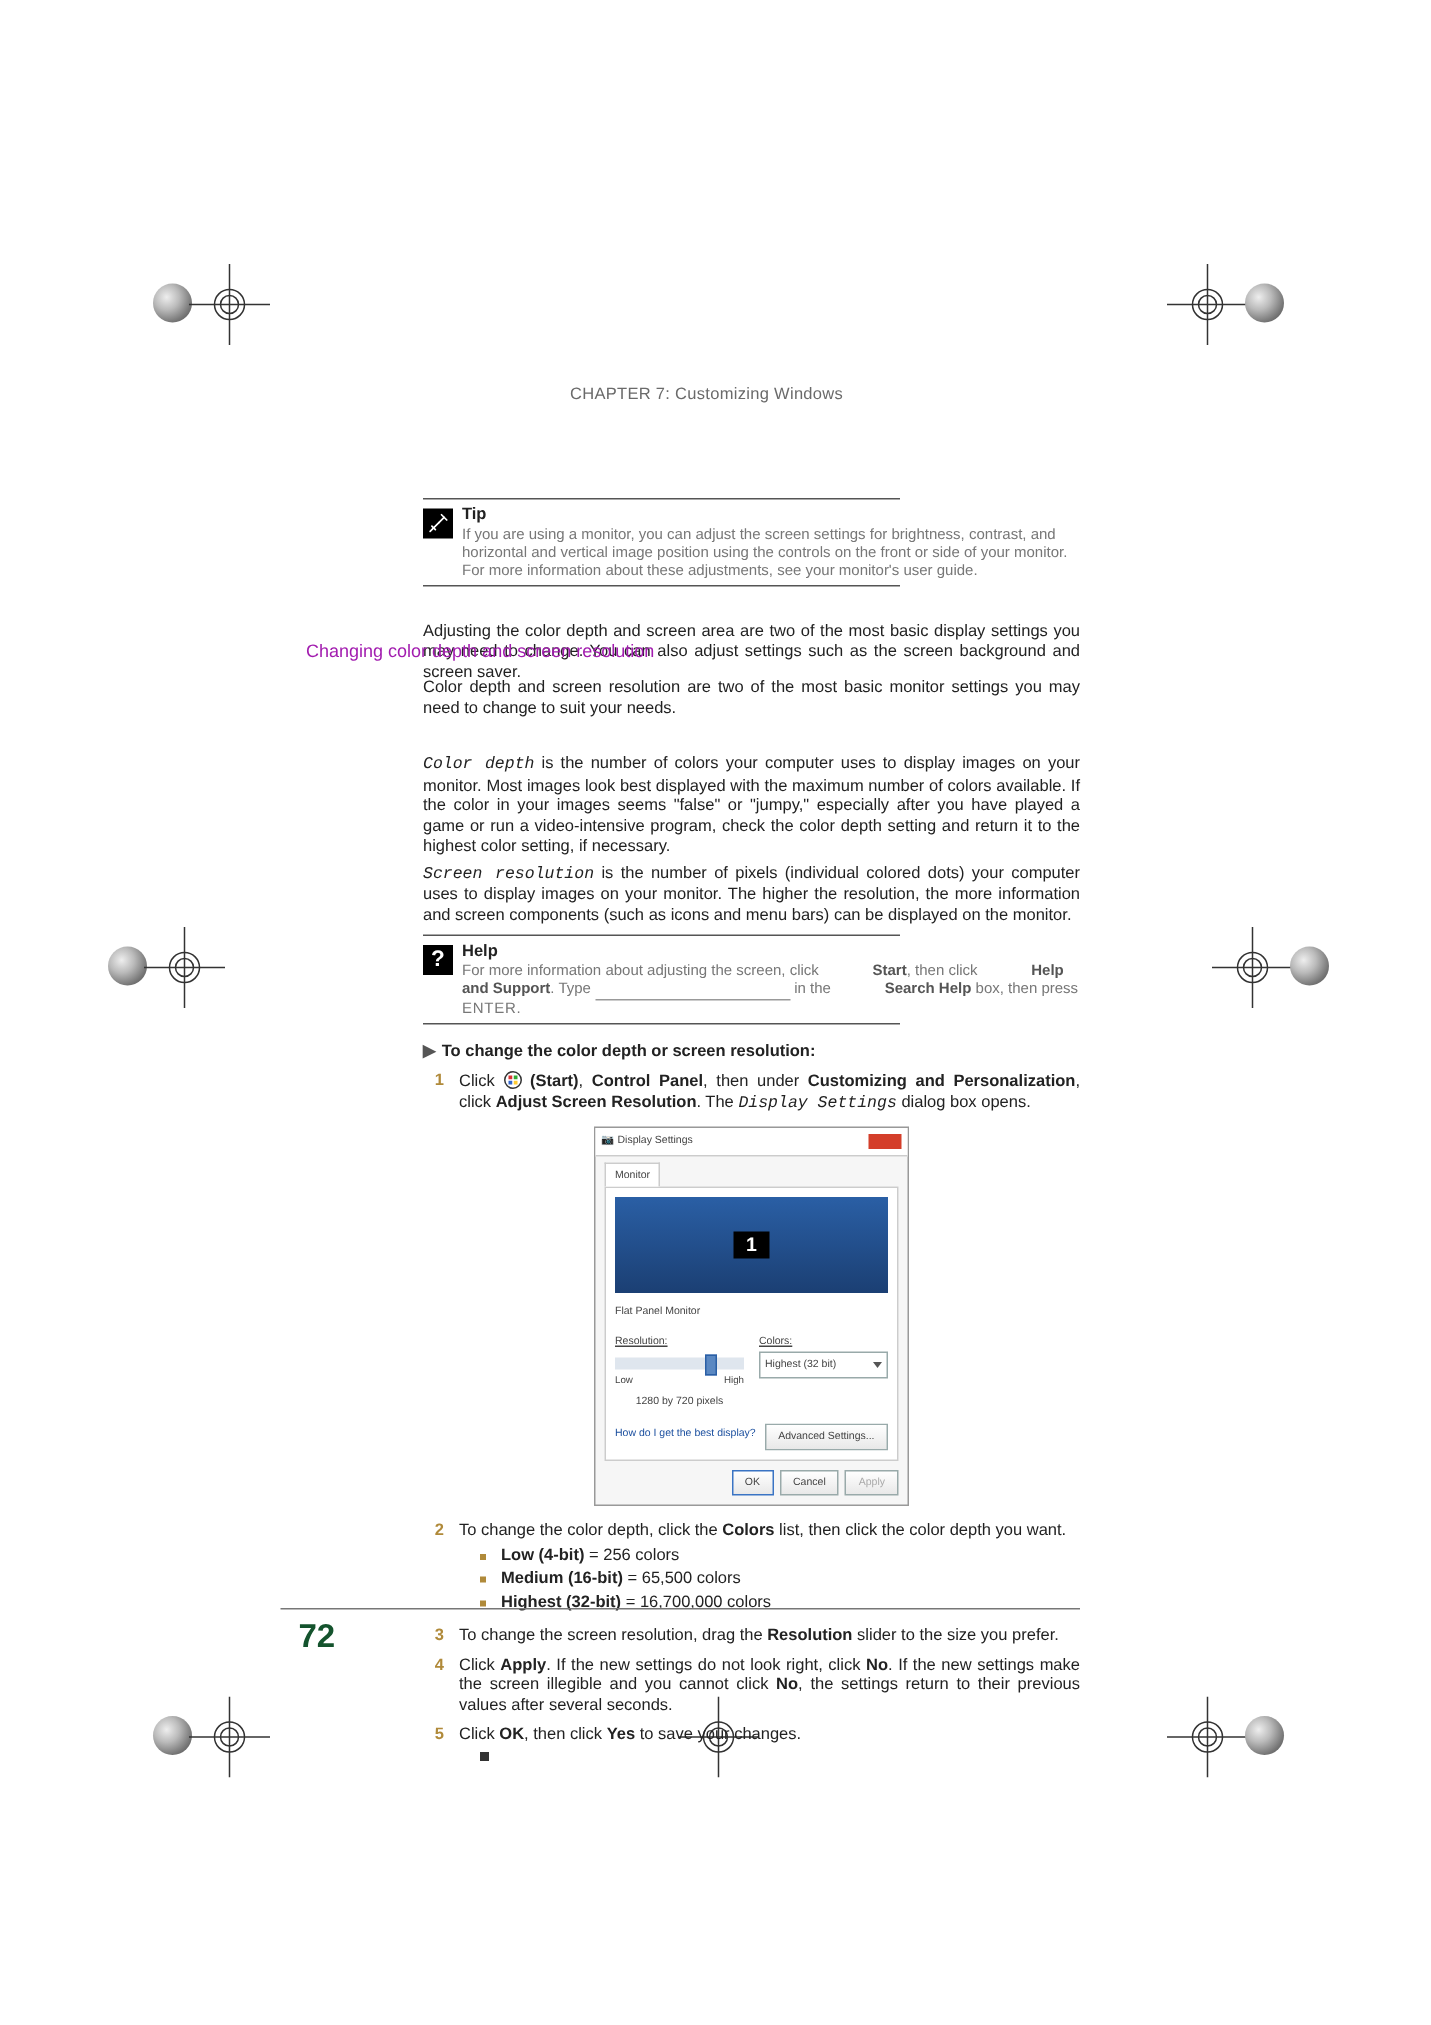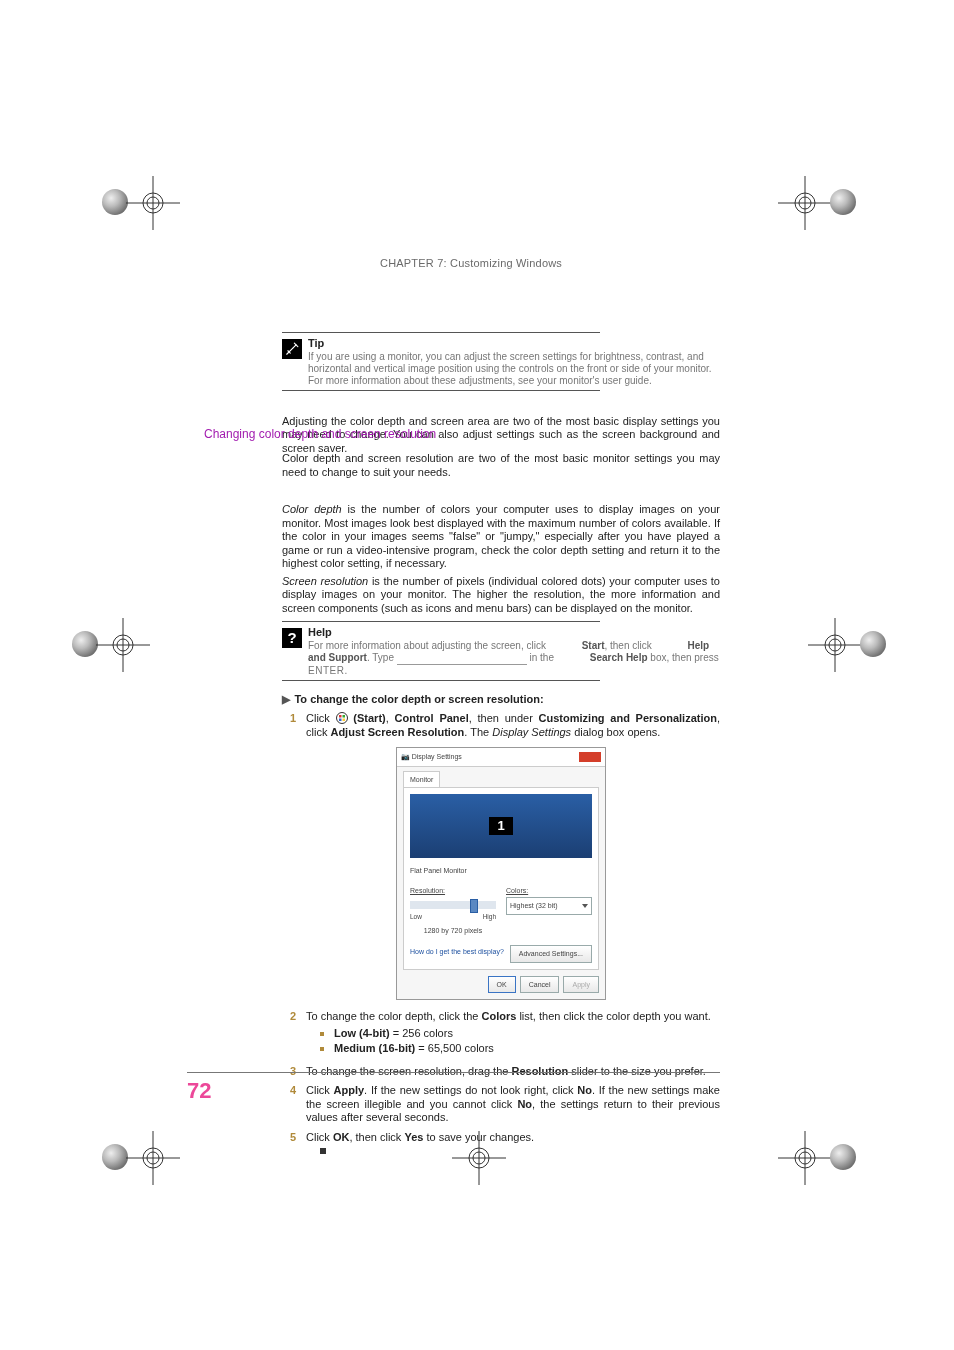--- a/index.html
+++ b/index.html
@@ -24,21 +24,21 @@
   .tip-icon { width: 20px; height: 20px; background: #000; display: flex; align-items: center; justify-content: center; flex: none; margin-top: 2px; }
   .tip-icon svg { width: 14px; height: 14px; }
   .help-icon { width: 20px; height: 20px; background: #000; color: #fff; font-weight: 900; font-size: 15px; display:flex; align-items:center; justify-content:center; flex:none; margin-top:2px; }
 
   .callout-head { font-weight: 700; font-size: 11px; color: #222; }
   .callout-body { color: #777; font-size: 10px; line-height: 12px; }
   .callout-body b { color: #555; }
 
   .para { margin-top: 24px; text-align: justify; }
   .h2 { position: absolute; left: 204px; font-size: 12px; font-weight: 300; color: #a21caf; }
-  .ital { font-style: italic; }
+  .ital { font-style: italic; font-family: Liberation Mono, monospace; }
 
   .help-block .callout-body { color: #777; font-size: 10px; line-height: 12px; }
   .help-block .callout-body b { color: #555; font-weight: 700; margin-left: 33px; }
   .smallcaps { font-variant: small-caps; letter-spacing: .5px; }
 
   .step-head { font-weight: 700; font-size: 11px; margin-top: 12px; }
   .step-head .arrow { color: #555; margin-right: 4px; }
 
   ol.steps { list-style: none; margin-top: 6px; }
   ol.steps > li { display: flex; gap: 10px; margin-top: 6px; text-align: justify; }
@@ -69,21 +69,21 @@
   .slider-lbls { display:flex; justify-content:space-between; font-size:6.5px; }
   .select { border:1px solid #9aa; background:#fff; padding:1px 3px; display:flex; justify-content:space-between; align-items:center; }
   .caret { width:0; height:0; border-left:3px solid transparent; border-right:3px solid transparent; border-top:4px solid #555; }
   .dlg-foot { display:flex; gap:4px; justify-content:flex-end; margin-top:6px; }
   .btn { border:1px solid #9aa; padding:1px 8px; font-size:7px; background:linear-gradient(#fff,#e8e8e8); }
   .btn.def { border-color:#3a74c4; }
   .btn.dis { color:#aaa; }
   .link { color:#1a4e9e; font-size:7px; }
   .adv { float:right; }
 
-  .page-num { position: absolute; left: 187px; top: 1078px; font-size: 22px; font-weight: 700; color: #ec4899; }
+  .page-num { position: absolute; left: 199px; top: 1078px; font-size: 22px; font-weight: 700; color: #14532d; }
   .footer-rule { position: absolute; left: 187px; top: 1072px; width: 533px; border-top: 1px solid #777; }
 </style>
 </head>
 <body>
 
 <div class="page">
 
   <div class="orb" style="left:102px; top:189px;"></div>
   <div class="regmark" style="left:126px; top:176px;">
     <svg viewBox="0 0 54 54">
@@ -270,20 +270,21 @@
     </div>
 
     <ol class="steps">
       <li>
         <div class="num">2</div>
         <div class="body">
           <span>To change the color depth, click the </span><b>Colors</b><span> list, then click the color depth you want.</span>
           <ul class="sub">
             <li><b>Low (4-bit)</b><span> = 256 colors</span></li>
             <li><b>Medium (16-bit)</b><span> = 65,500 colors</span></li>
+            <li><b>Highest (32-bit)</b><span> = 16,700,000 colors</span></li>
           </ul>
         </div>
       </li>
       <li>
         <div class="num">3</div>
         <div class="body"><span>To change the screen resolution, drag the </span><b>Resolution</b><span> slider to the size you prefer.</span></div>
       </li>
       <li>
         <div class="num">4</div>
         <div class="body"><span>Click </span><b>Apply</b><span>. If the new settings do not look right, click </span><b>No</b><span>. If the new settings make the screen illegible and you cannot click </span><b>No</b><span>, the settings return to their previous values after several seconds.</span></div>

